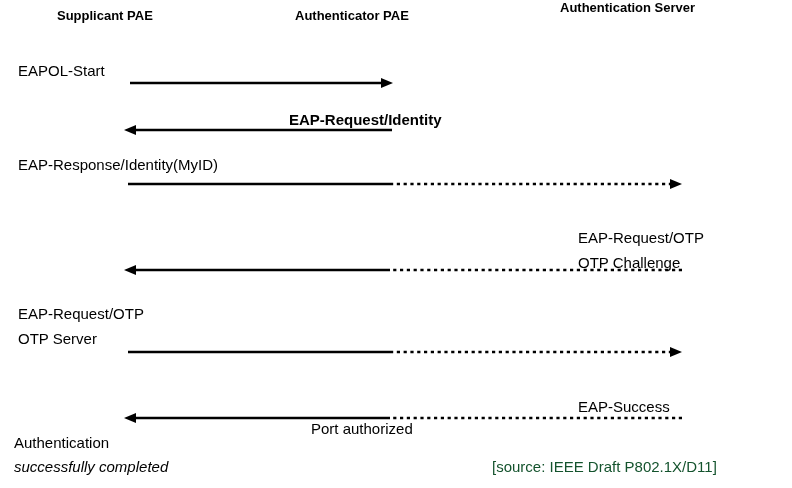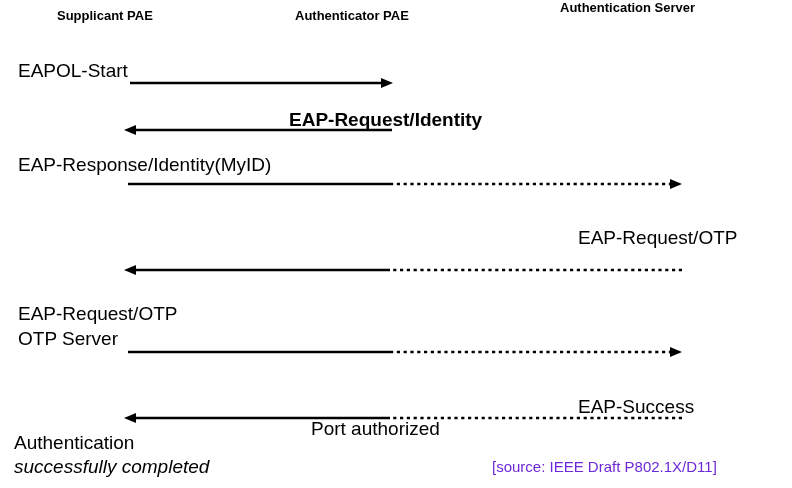--- a/index.html
+++ b/index.html
@@ -21,32 +21,32 @@
   .lane-title {
     position: absolute;
     font-size: 13px;
     font-weight: bold;
     white-space: nowrap;
     color: #000000;
     letter-spacing: 0px;
   }
   .msg-label {
     position: absolute;
-    font-size: 19px;
+    font-size: 15px;
     font-weight: normal;
     white-space: nowrap;
     color: #000000;
     line-height: 25px;
   }
   .source-note {
     position: absolute;
     font-size: 15px;
     font-weight: normal;
     white-space: nowrap;
-    color: #6d28d9;
+    color: #14532d;
   }
   svg.arrows {
     position: absolute;
     left: 0;
     top: 0;
     width: 792px;
     height: 488px;
   }
   .solid-seg {
     stroke: #000000;
@@ -112,20 +112,21 @@
 
   </svg>
 
   <div class="msg-label" style="left:18px; top:58px;">EAPOL-Start</div>
 
   <div class="msg-label" style="left:289px; top:107px;font-weight:bold;">EAP-Request/Identity</div>
 
   <div class="msg-label" style="left:18px; top:152px;">EAP-Response/Identity(MyID)</div>
 
   <div class="msg-label" style="left:578px; top:225px;">EAP-Request/OTP</div>
+  <div class="msg-label" style="left:578px; top:250px;">OTP Challenge</div>
 
   <div class="msg-label" style="left:18px; top:301px;">EAP-Request/OTP</div>
   <div class="msg-label" style="left:18px; top:326px;">OTP Server</div>
 
   <div class="msg-label" style="left:578px; top:394px;">EAP-Success</div>
 
   <div class="msg-label" style="left:311px; top:416px;">Port authorized</div>
 
   <div class="msg-label" style="left:14px; top:430px;">Authentication</div>
   <div class="msg-label" style="left:14px; top:454px;font-style:italic;">successfully completed</div>

